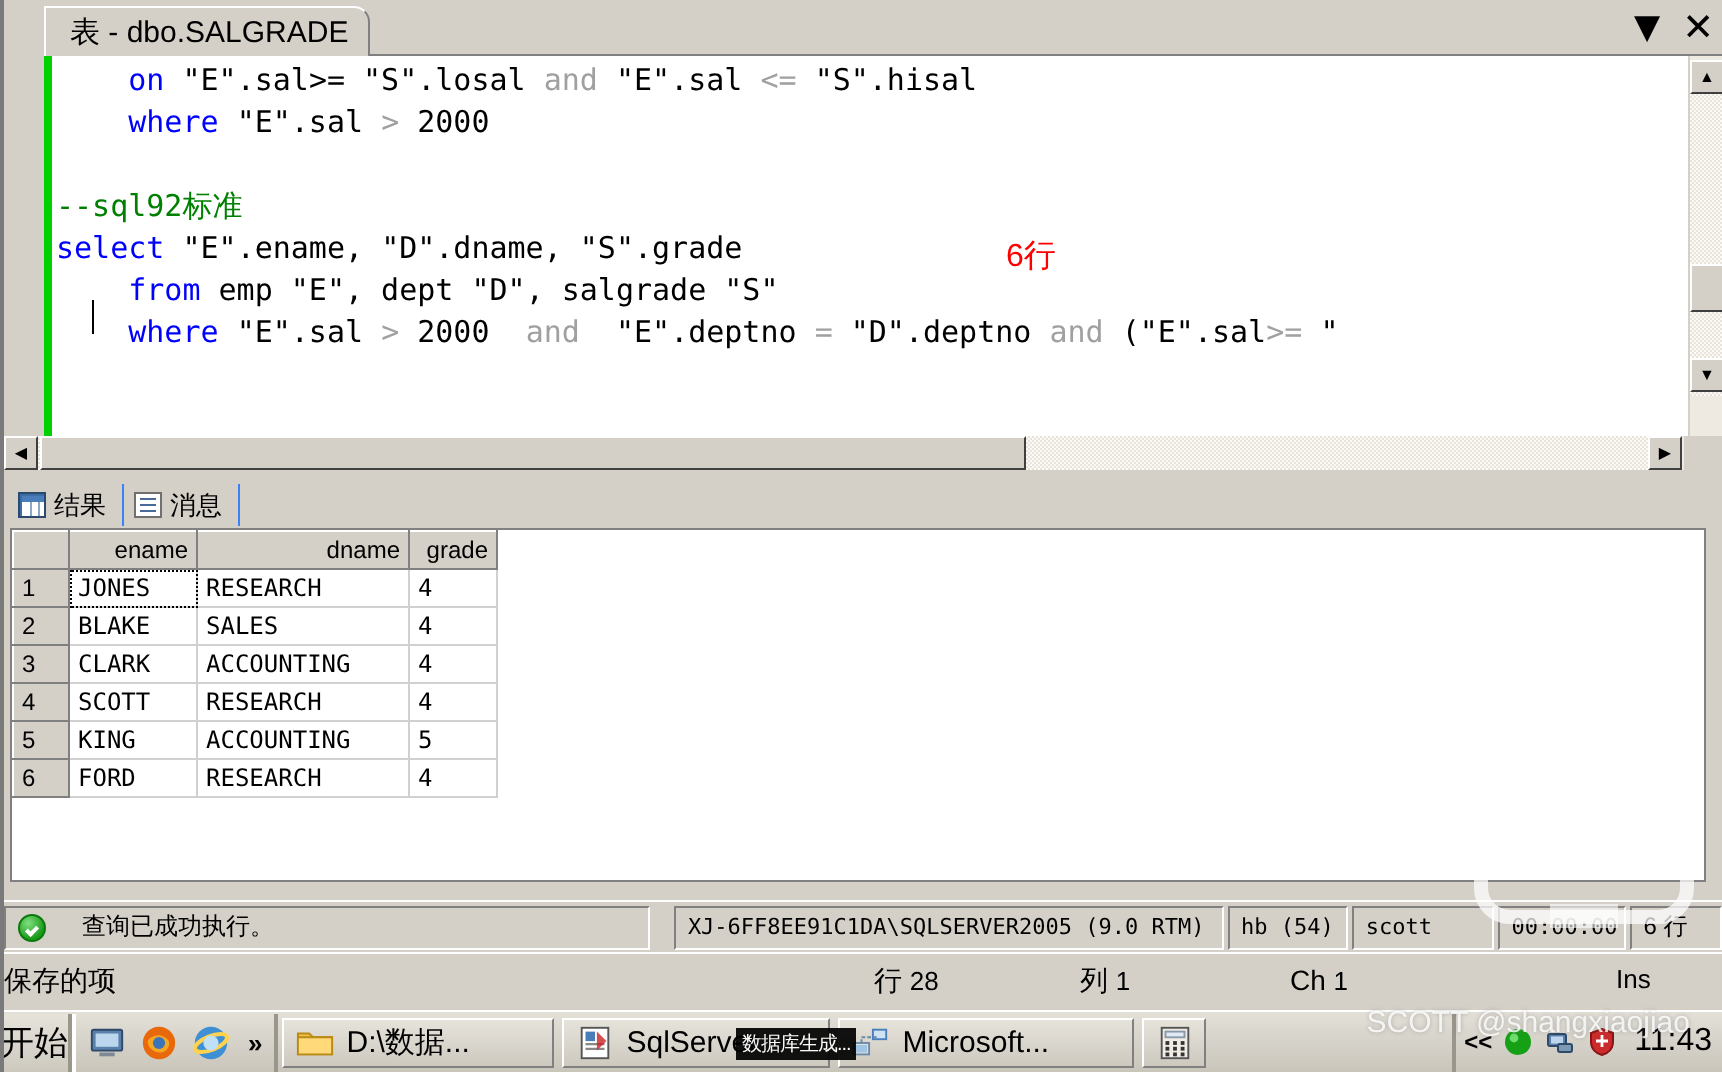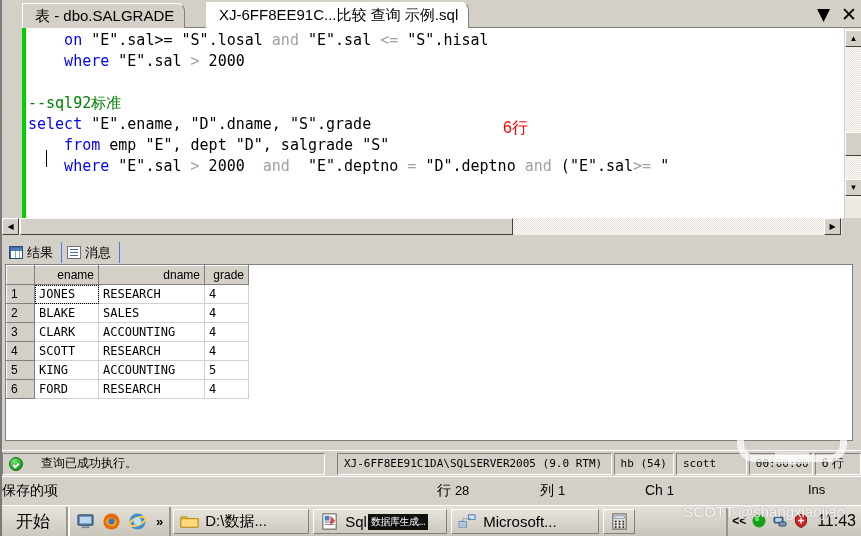--- a/index.html
+++ b/index.html
@@ -336,21 +336,21 @@
   .taskbar {
     position: absolute; left: 0; top: 505px;
     width: 861px; height: 31px;
     background: linear-gradient(#e3e0d8, #c9c5bb);
     border-top: 1px solid #fff;
     display: flex; align-items: center;
   }
   .startbtn {
     margin-left: 0; height: 29px;
     display: flex; align-items: center;
-    padding: 0 16px;
+    padding: 0 0;
     font-size: 17px; color: #000;
     background: linear-gradient(#e6e3db,#cdc9bf);
     border-right: 2px solid #9a968c;
   }
   .qlaunch {
     display: flex; align-items: center; gap: 7px;
     height: 29px; padding: 0 6px;
     border-right: 2px solid #9a968c;
     border-left: 2px solid #fff;
   }
@@ -429,23 +429,20 @@
 </style>
 </head>
 <body>
 
 <div id="app">
 
   <div class="tabstrip">
     <div class="tab-caret"></div>
     <div class="tab inactive">
       <span>表 - dbo.SALGRADE</span>
-    </div>
-    <div class="tab active">
-      <span>XJ-6FF8EE91C...比较 查询 示例.sql</span>
     </div>
     <div class="winbtns">
       <span class="winbtn">▼</span>
       <span class="winbtn close">✕</span>
     </div>
   </div>
 
   <div class="editor-wrap">
     <div class="gutter"></div>
     <div class="changebar"></div>

